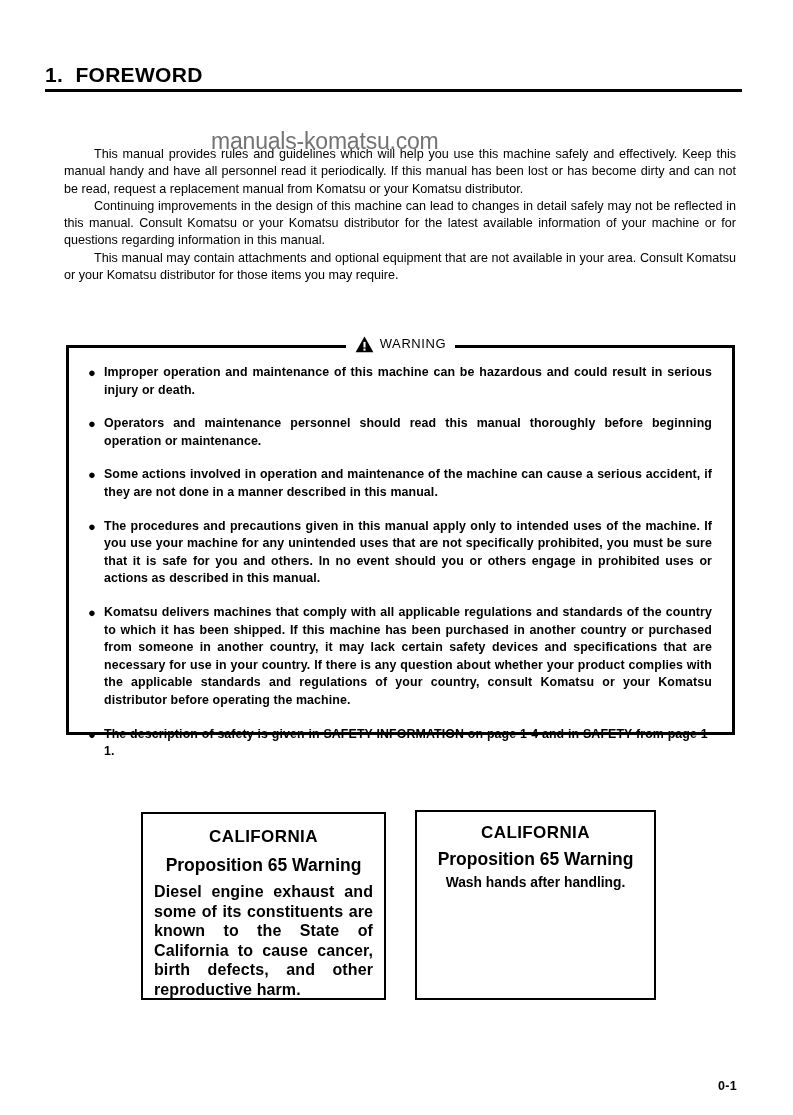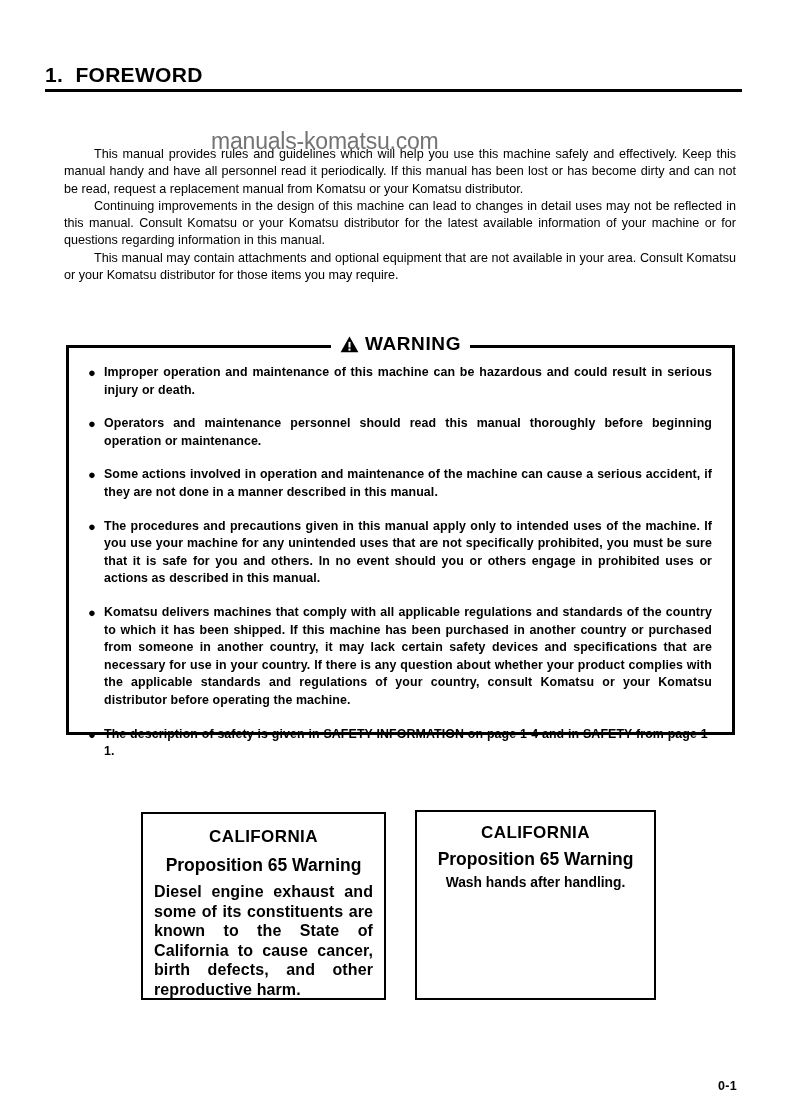--- a/index.html
+++ b/index.html
@@ -94,22 +94,22 @@
     align-items: center;
     gap: 6px;
     height: 20px;
   }
   .warn-triangle {
     display: block;
     width: 19px;
     height: 17px;
   }
   .warning-header .wlabel {
-    font-size: 19px;
-    font-weight: bold;
+    font-size: 13px;
+    font-weight: normal;
     letter-spacing: 0.6px;
     line-height: 14px;
   }
 
   .warning-list {
     position: absolute;
     left: 0;
     top: 0;
     padding: 16px 20px 0 18px;
     box-sizing: border-box;
@@ -214,21 +214,21 @@
 
 <div class="page-header">
   <div class="title">1.  FOREWORD</div>
   <div class="rule"></div>
 </div>
 
 <div class="watermark">manuals-komatsu.com</div>
 
 <div class="intro">
   <p>This manual provides rules and guidelines which will help you use this machine safely and effectively. Keep this manual handy and have all personnel read it periodically. If this manual has been lost or has become dirty and can not be read, request a replacement manual from Komatsu or your Komatsu distributor.</p>
-  <p>Continuing improvements in the design of this machine can lead to changes in detail uses may not be reflected in this manual. Consult Komatsu or your Komatsu distributor for the latest available information of your machine or for questions regarding information in this manual.</p>
+  <p>Continuing improvements in the design of this machine can lead to changes in detail safely may not be reflected in this manual. Consult Komatsu or your Komatsu distributor for the latest available information of your machine or for questions regarding information in this manual.</p>
   <p>This manual may contain attachments and optional equipment that are not available in your area. Consult Komatsu or your Komatsu distributor for those items you may require.</p>
 </div>
 
 <div class="warning-box">
   <div class="warning-list">
 
     <div class="wi">
       <span class="bullet">●</span>
       <span class="wtext">Improper operation and maintenance of this machine can be hazardous and could result in serious injury or death.</span>
     </div>

